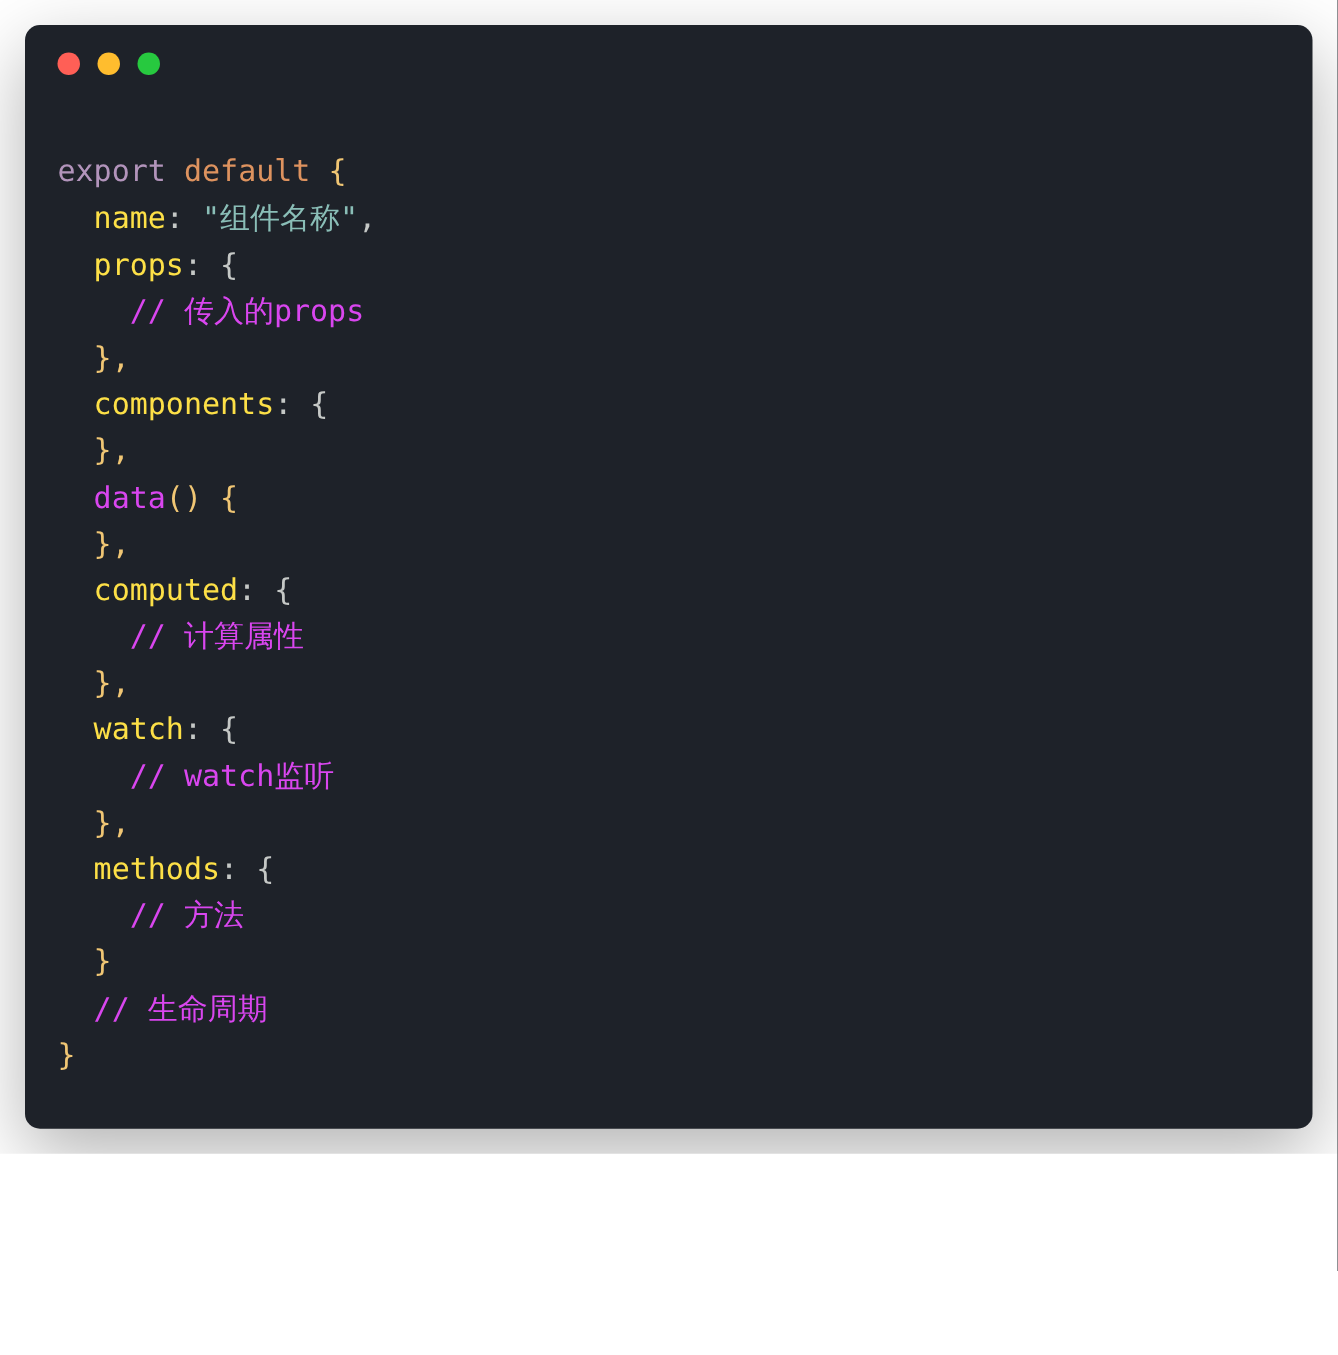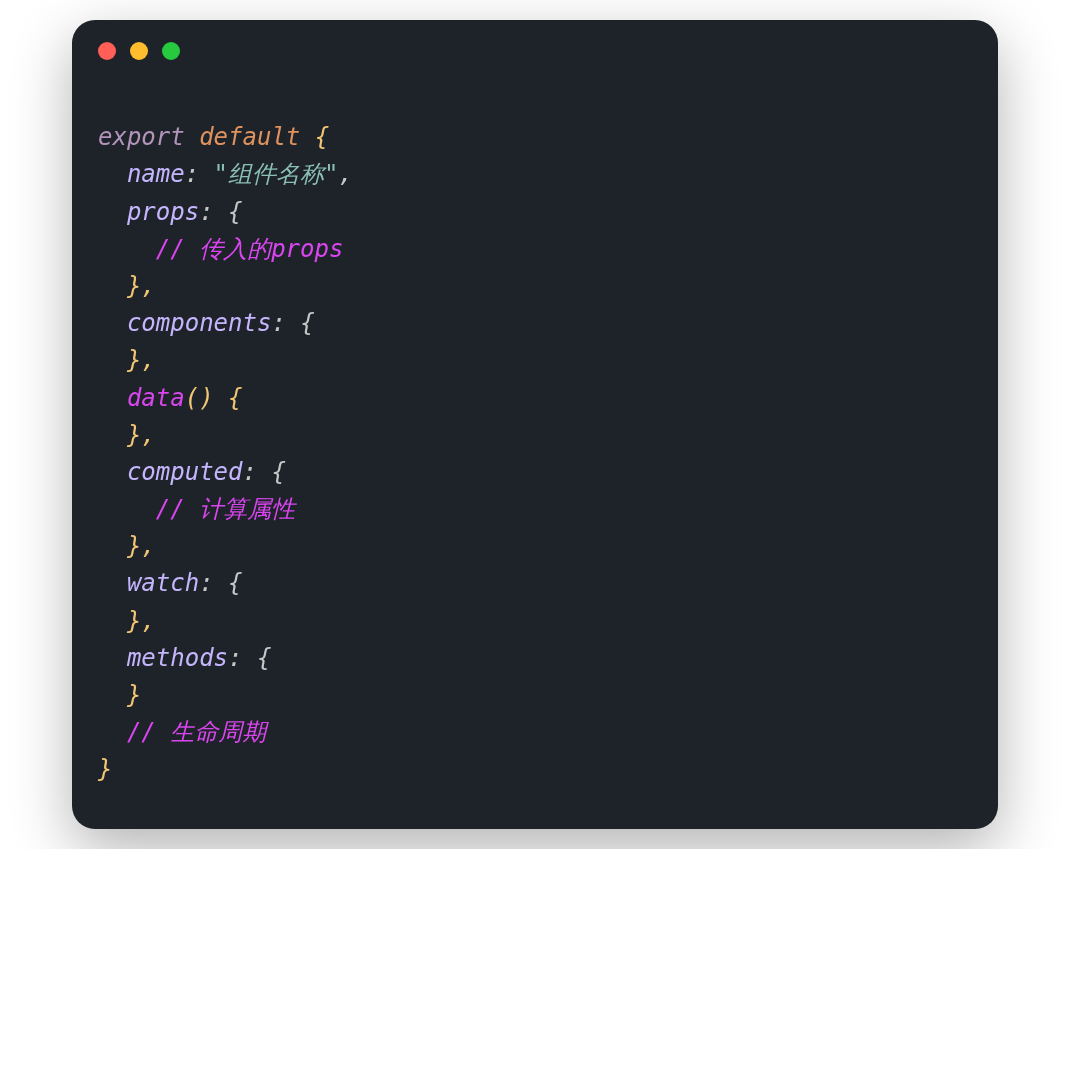--- a/index.html
+++ b/index.html
@@ -12,25 +12,24 @@
       background: #ffffff;
       padding: 20px;
       font-family: 'SF Mono', 'Monaco', 'Menlo', 'Consolas', monospace;
       display: flex;
       justify-content: center;
       align-items: flex-start;
     }
     
     .code-window {
       background: #1e2229;
-      border-radius: 23px;
-      width: 926px;
+      border-radius: 12px;
+      width: 1030px;
       box-shadow: 0 20px 60px rgba(0, 0, 0, 0.3);
       overflow: hidden;
-      font-style: italic;
     }
     
     .window-header {
       padding: 22px 26px;
       display: flex;
       gap: 14px;
     }
     
     .window-dot {
       width: 18px;
@@ -49,21 +48,21 @@
       color: #f0c674;
     }
     
     .line {
       white-space: pre;
     }
     
     .keyword { color: #b294bb; }
     .default { color: #de935f; }
     .brace { color: #f0c674; }
-    .property { color: #c4b5fd; }
+    .property { color: #fde047; }
     .colon { color: #c5c8c6; }
     .string { color: #8abeb7; }
     .comma { color: #c5c8c6; }
     .comment { color: #d946ef; }
     .method { color: #d946ef; }
     .paren { color: #f0c674; }
     .tag { color: #81a2be; }
     .tag-bracket { color: #8abeb7; }
     .indent1 { padding-left: 2ch; }
     .indent2 { padding-left: 4ch; }
@@ -86,19 +85,21 @@
     <div class="line indent2"><span class="comment">// 传入的props</span></div>
     <div class="line indent1"><span class="brace">},</span></div>
     <div class="line indent1"><span class="property">components</span><span class="colon">: {</span></div>
     <div class="line indent1"><span class="brace">},</span></div>
     <div class="line indent1"><span class="method">data</span><span class="paren">()</span><span class="brace"> {</span></div>
     <div class="line indent1"><span class="brace">},</span></div>
     <div class="line indent1"><span class="property">computed</span><span class="colon">: {</span></div>
     <div class="line indent2"><span class="comment">// 计算属性</span></div>
     <div class="line indent1"><span class="brace">},</span></div>
     <div class="line indent1"><span class="property">watch</span><span class="colon">: {</span></div>
+    <div class="line indent2"><span class="comment">// watch监听</span></div>
     <div class="line indent1"><span class="brace">},</span></div>
     <div class="line indent1"><span class="property">methods</span><span class="colon">: {</span></div>
+    <div class="line indent2"><span class="comment">// 方法</span></div>
     <div class="line indent1"><span class="brace">}</span></div>
     <div class="line indent1"><span class="comment">// 生命周期</span></div>
     <div class="line"><span class="brace">}</span></div>
   </div>
 </div>
 
 </body></html>

